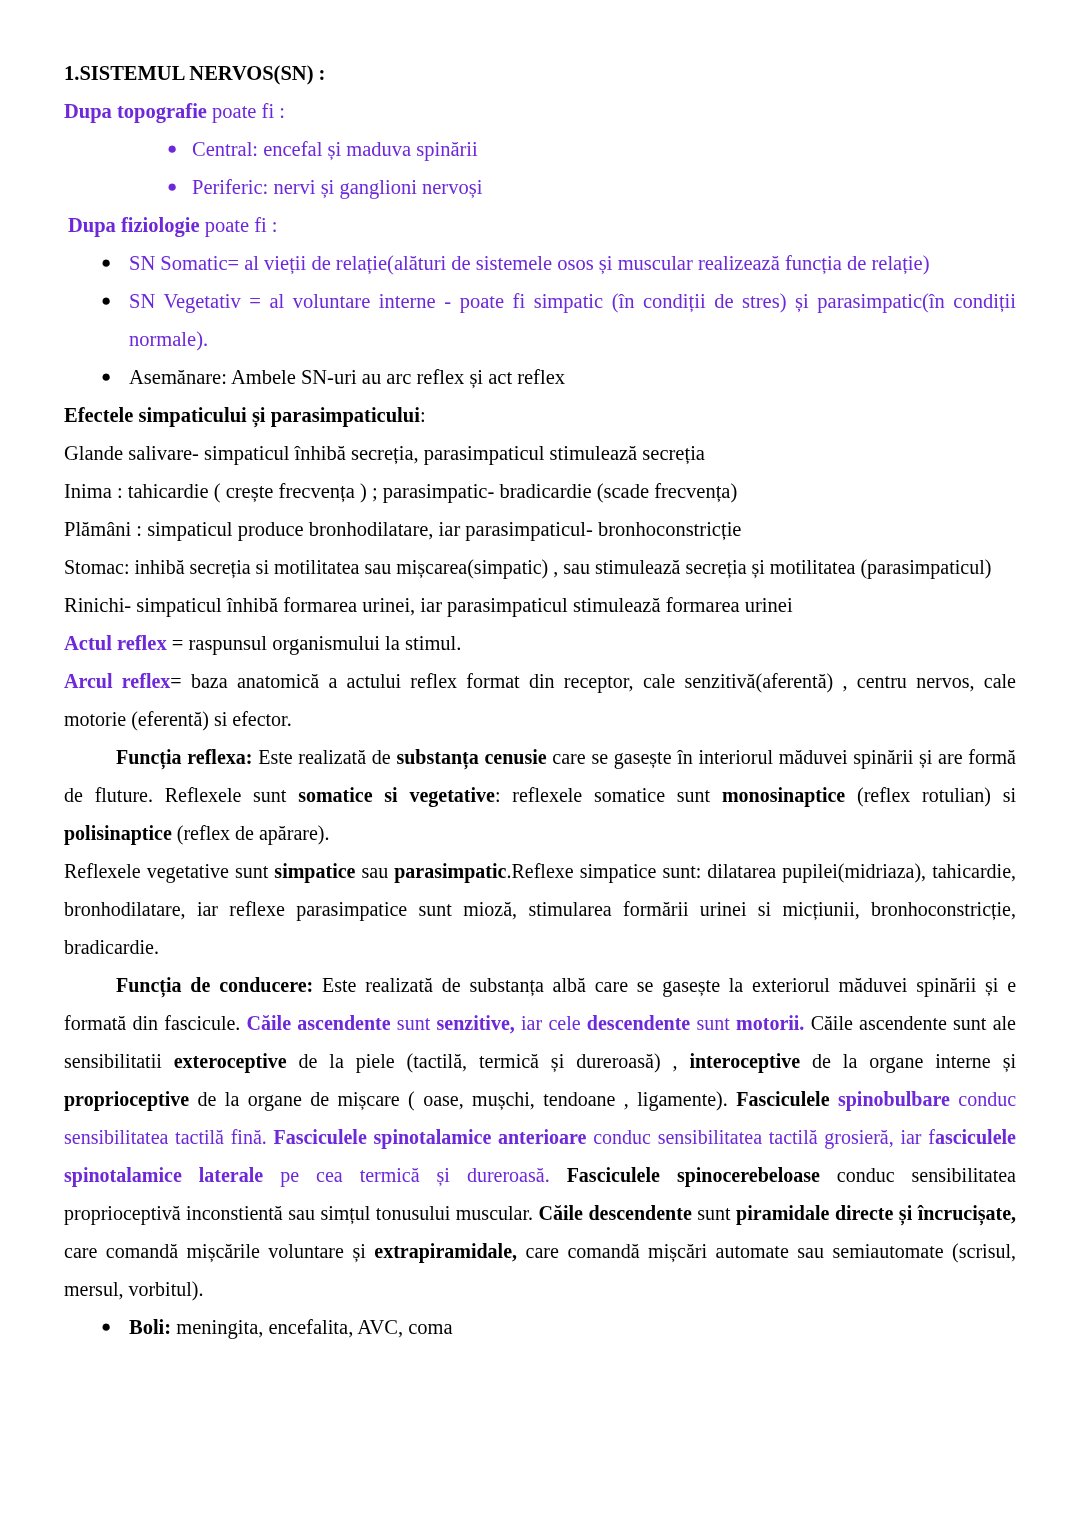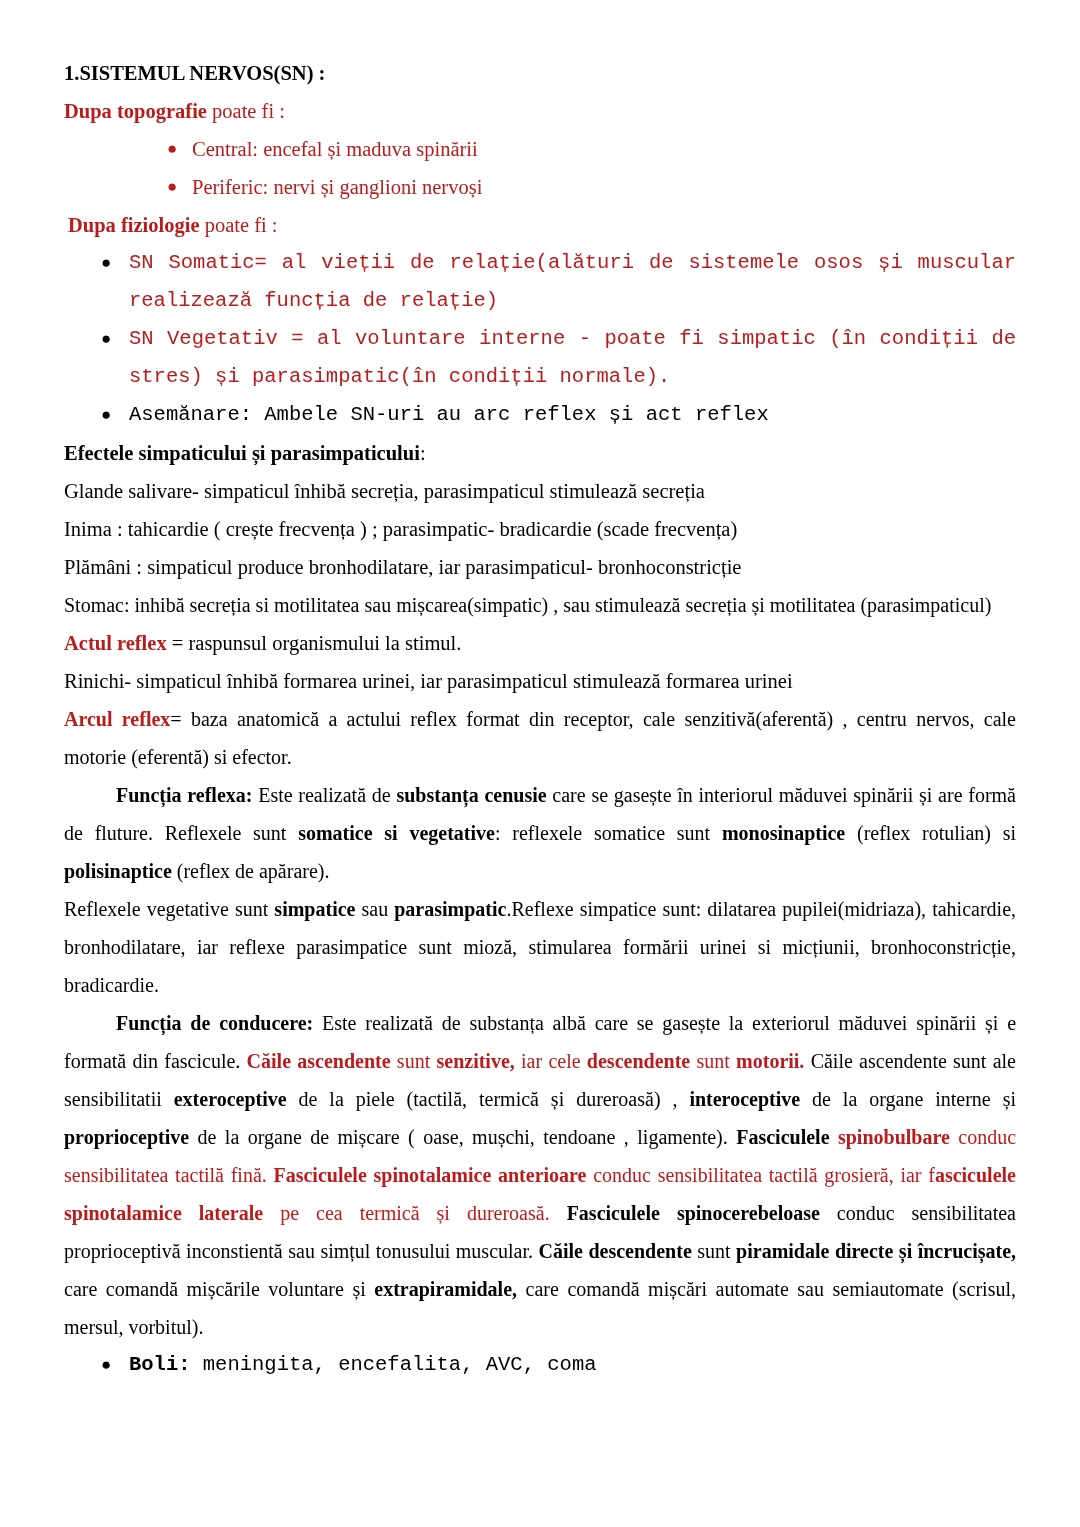--- a/index.html
+++ b/index.html
@@ -38,21 +38,21 @@
     font-size: 20px;
     line-height: 38px;
     margin: 0;
     padding: 0;
     text-align: justify;
     text-justify: inter-word;
   }
   .para-indent {
     text-indent: 52px;
   }
-  .red { color: #b91c1c; }
+  .red { color: #6d28d9; }
   .black { color: #000000; }
   .b { font-weight: bold; }
 
   
   .bullets {
     list-style: none;
     margin: 0;
     padding: 0;
   }
   .bullets li {
@@ -75,21 +75,21 @@
   }
   
   .bullets-shallow li {
     padding-left: 65px;
     text-align: justify;
     text-justify: inter-word;
   }
   .bullets-shallow li .bullet-dot {
     left: 37px;
   }
-  .bullets-shallow li .li-body { display: block; font-family: Liberation Mono, monospace; }
+  .bullets-shallow li .li-body { display: block; }
 </style>
 </head>
 <body>
 
 <div class="page">
   <div class="content">
 
     <p class="line b black">1.SISTEMUL NERVOS(SN) :</p>
 
     <p class="line"><span class="red b">Dupa topografie</span><span class="red"> poate fi :</span></p>
@@ -117,23 +117,23 @@
     </ul>
 
     <p class="line"><span class="b black">Efectele simpaticului și parasimpaticului</span><span class="black">:</span></p>
 
     <p class="line black">Glande salivare- simpaticul înhibă secreția, parasimpaticul stimulează secreția</p>
     <p class="line black">Inima : tahicardie ( crește frecvența ) ; parasimpatic- bradicardie (scade frecvența)</p>
     <p class="line black">Plămâni : simpaticul produce bronhodilatare, iar parasimpaticul- bronhoconstricție</p>
 
     <p class="para black">Stomac: inhibă secreția si motilitatea sau mișcarea(simpatic) , sau stimulează secreția și motilitatea (parasimpaticul)</p>
 
+    <p class="line black">Rinichi- simpaticul înhibă formarea urinei, iar parasimpaticul stimulează formarea urinei</p>
+
     <p class="line"><span class="red b">Actul reflex</span><span class="black"> = raspunsul organismului la stimul.</span></p>
-
-    <p class="line black">Rinichi- simpaticul înhibă formarea urinei, iar parasimpaticul stimulează formarea urinei</p>
 
     <p class="para"><span class="red b">Arcul reflex</span><span class="black">= baza anatomică a actului reflex format din receptor, cale senzitivă(aferentă) , centru nervos, cale motorie (eferentă) si efector.</span></p>
 
     <p class="para para-indent black"><span class="b">Funcția reflexa:</span><span> Este realizată de </span><span class="b">substanța cenusie</span><span> care se gasește în interiorul măduvei spinării și are formă de fluture. Reflexele sunt </span><span class="b">somatice si vegetative</span><span>: reflexele somatice sunt </span><span class="b">monosinaptice</span><span> (reflex rotulian) si </span><span class="b">polisinaptice</span><span> (reflex de apărare).</span></p>
 
     <p class="para black"><span>Reflexele vegetative sunt </span><span class="b">simpatice</span><span> sau </span><span class="b">parasimpatic</span><span>.Reflexe simpatice sunt: dilatarea pupilei(midriaza), tahicardie, bronhodilatare, iar reflexe parasimpatice sunt mioză, stimularea formării urinei si micțiunii, bronhoconstricție, bradicardie.</span></p>
 
     <p class="para para-indent black"><span class="b">Funcția de conducere:</span><span> Este realizată de substanța albă care se gasește la exteriorul măduvei spinării și e formată din fascicule. </span><span class="red b">Căile ascendente</span><span class="red"> sunt </span><span class="red b">senzitive,</span><span class="red"> iar cele </span><span class="red b">descendente</span><span class="red"> sunt </span><span class="red b">motorii.</span><span> Căile ascendente sunt ale sensibilitatii </span><span class="b">exteroceptive</span><span> de la piele (tactilă, termică și dureroasă) , </span><span class="b">interoceptive</span><span> de la organe interne și </span><span class="b">proprioceptive</span><span> de la organe de mișcare ( oase, mușchi, tendoane , ligamente). </span><span class="b">Fasciculele</span><span class="red b"> spinobulbare</span><span class="red"> conduc sensibilitatea tactilă fină. </span><span class="red b">Fasciculele spinotalamice anterioare</span><span class="red"> conduc sensibilitatea tactilă grosieră, iar f</span><span class="red b">asciculele spinotalamice laterale</span><span class="red"> pe cea termică și dureroasă. </span><span class="b">Fasciculele spinocerebeloase</span><span> conduc sensibilitatea proprioceptivă inconstientă sau simțul tonusului muscular. </span><span class="b">Căile descendente</span><span> sunt </span><span class="b">piramidale directe și încrucișate,</span><span> care comandă mișcările voluntare și </span><span class="b">extrapiramidale,</span><span> care comandă mișcări  automate sau semiautomate (scrisul, mersul, vorbitul).</span></p>
 
     <ul class="bullets bullets-shallow">

